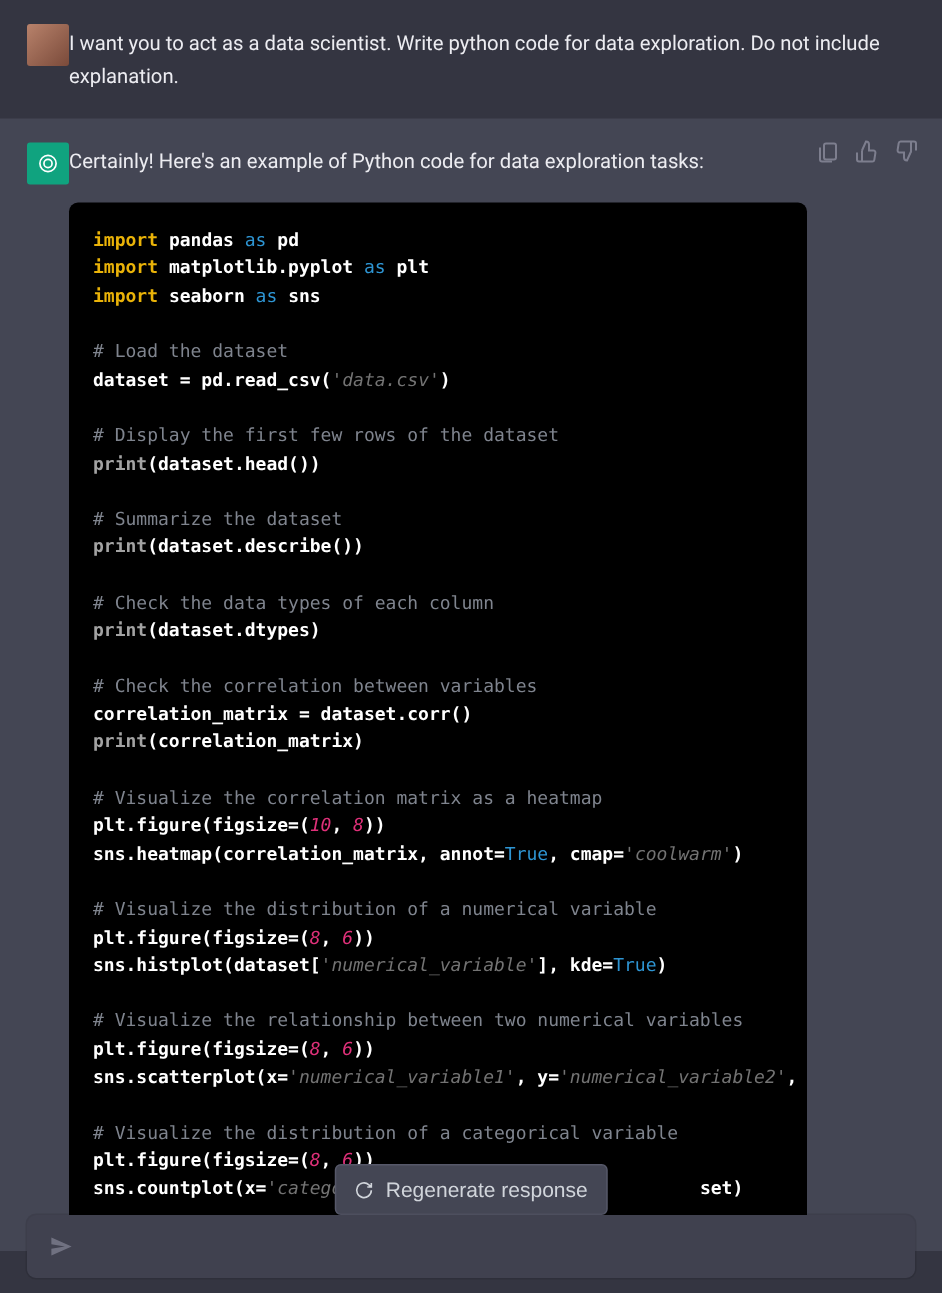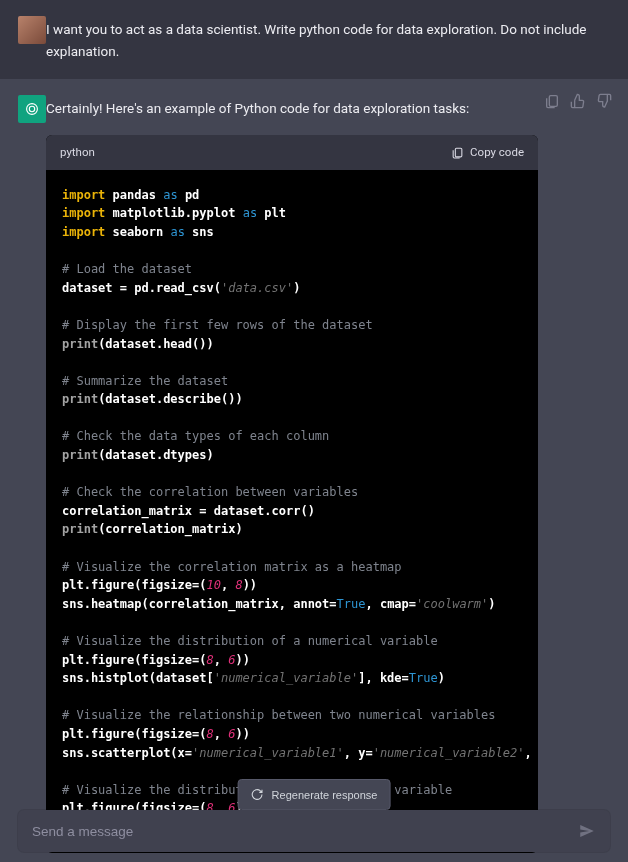--- a/index.html
+++ b/index.html
@@ -50,21 +50,21 @@
     bottom: 52px;
     left: 50%;
     transform: translateX(-50%);
     background: #444654;
     border: 1px solid #565869;
     padding: 8px 12px;
     border-radius: 4px;
     display: flex;
     align-items: center;
     gap: 8px;
-    font-size: 11px;
+    font-size: 14px;
     color: #d1d5db;
     cursor: pointer;
   }
   .regen-btn svg { width: 13px; height: 13px; stroke: #d1d5db; }
   .input-area {
     position: absolute;
     bottom: 10px;
     left: 18px;
     right: 18px;
     background: #40414f;
@@ -100,30 +100,20 @@
     <div class="avatar assistant-avatar">
       <svg viewBox="0 0 40 40" fill="#fff">
           <circle cx="20" cy="20" r="12" fill="none" stroke="#fff" stroke-width="2.5"></circle>
           <circle cx="20" cy="20" r="6" fill="none" stroke="#fff" stroke-width="2.5"></circle>
         </svg>
     </div>
     <div class="message-content">
       <div>Certainly! Here's an example of Python code for data exploration tasks:</div>
 
       <div class="code-block">
-        <div class="code-header">
-          <span>python</span>
-          <span class="copy-btn">
-            <svg viewBox="0 0 24 24" fill="none" stroke-width="2">
-                <rect x="8" y="4" width="12" height="16" rx="2"></rect>
-                <path d="M4 8v12a2 2 0 0 0 2 2h10"></path>
-              </svg>
-            <span>Copy code</span>
-          </span>
-        </div>
         <div class="code-body"><span class="kw">import</span> <span class="w">pandas</span> <span class="kw2">as</span> <span class="w">pd</span>
 <span class="kw">import</span> <span class="w">matplotlib.pyplot</span> <span class="kw2">as</span> <span class="w">plt</span>
 <span class="kw">import</span> <span class="w">seaborn</span> <span class="kw2">as</span> <span class="w">sns</span>
 
 <span class="cm"># Load the dataset</span>
 <span class="w">dataset = pd.read_csv(</span><span class="str">'data.csv'</span><span class="w">)</span>
 
 <span class="cm"># Display the first few rows of the dataset</span>
 <span class="fn">print</span><span class="w">(dataset.head())</span>
 
@@ -172,19 +162,18 @@
 </div>
 
 <button class="regen-btn">
   <svg viewBox="0 0 24 24" fill="none" stroke-width="2">
       <path d="M21 12a9 9 0 1 1-3-6.7L21 8M21 3v5h-5"></path>
     </svg>
   <span>Regenerate response</span>
 </button>
 
 <div class="input-area">
-  <input type="text" placeholder="Send a message" style="">
   <span class="send-btn">
     <svg viewBox="0 0 24 24">
         <path d="M3 20l18-8L3 4v6l12 2-12 2z"></path>
       </svg>
   </span>
 </div>
 
 </body></html>

